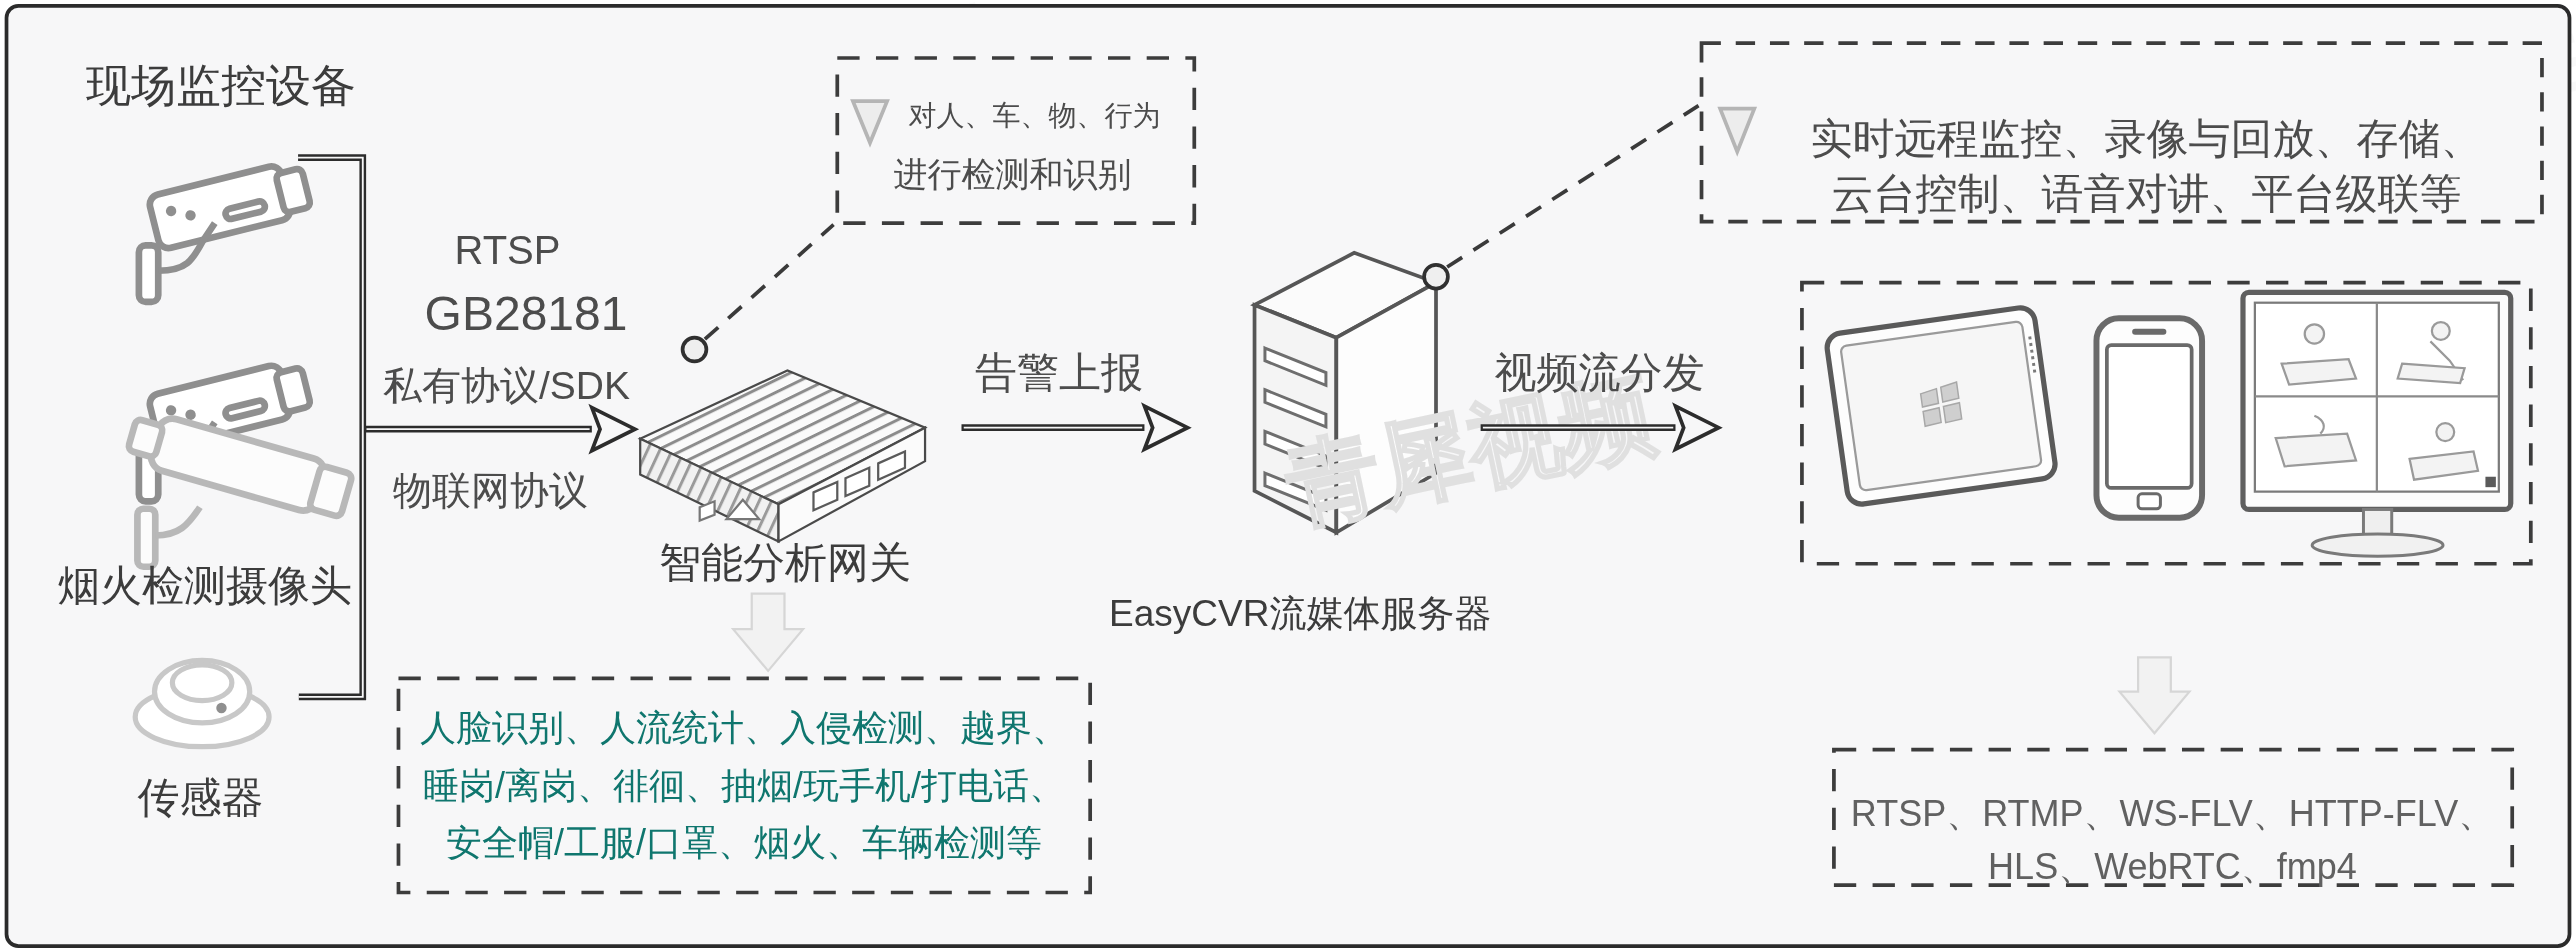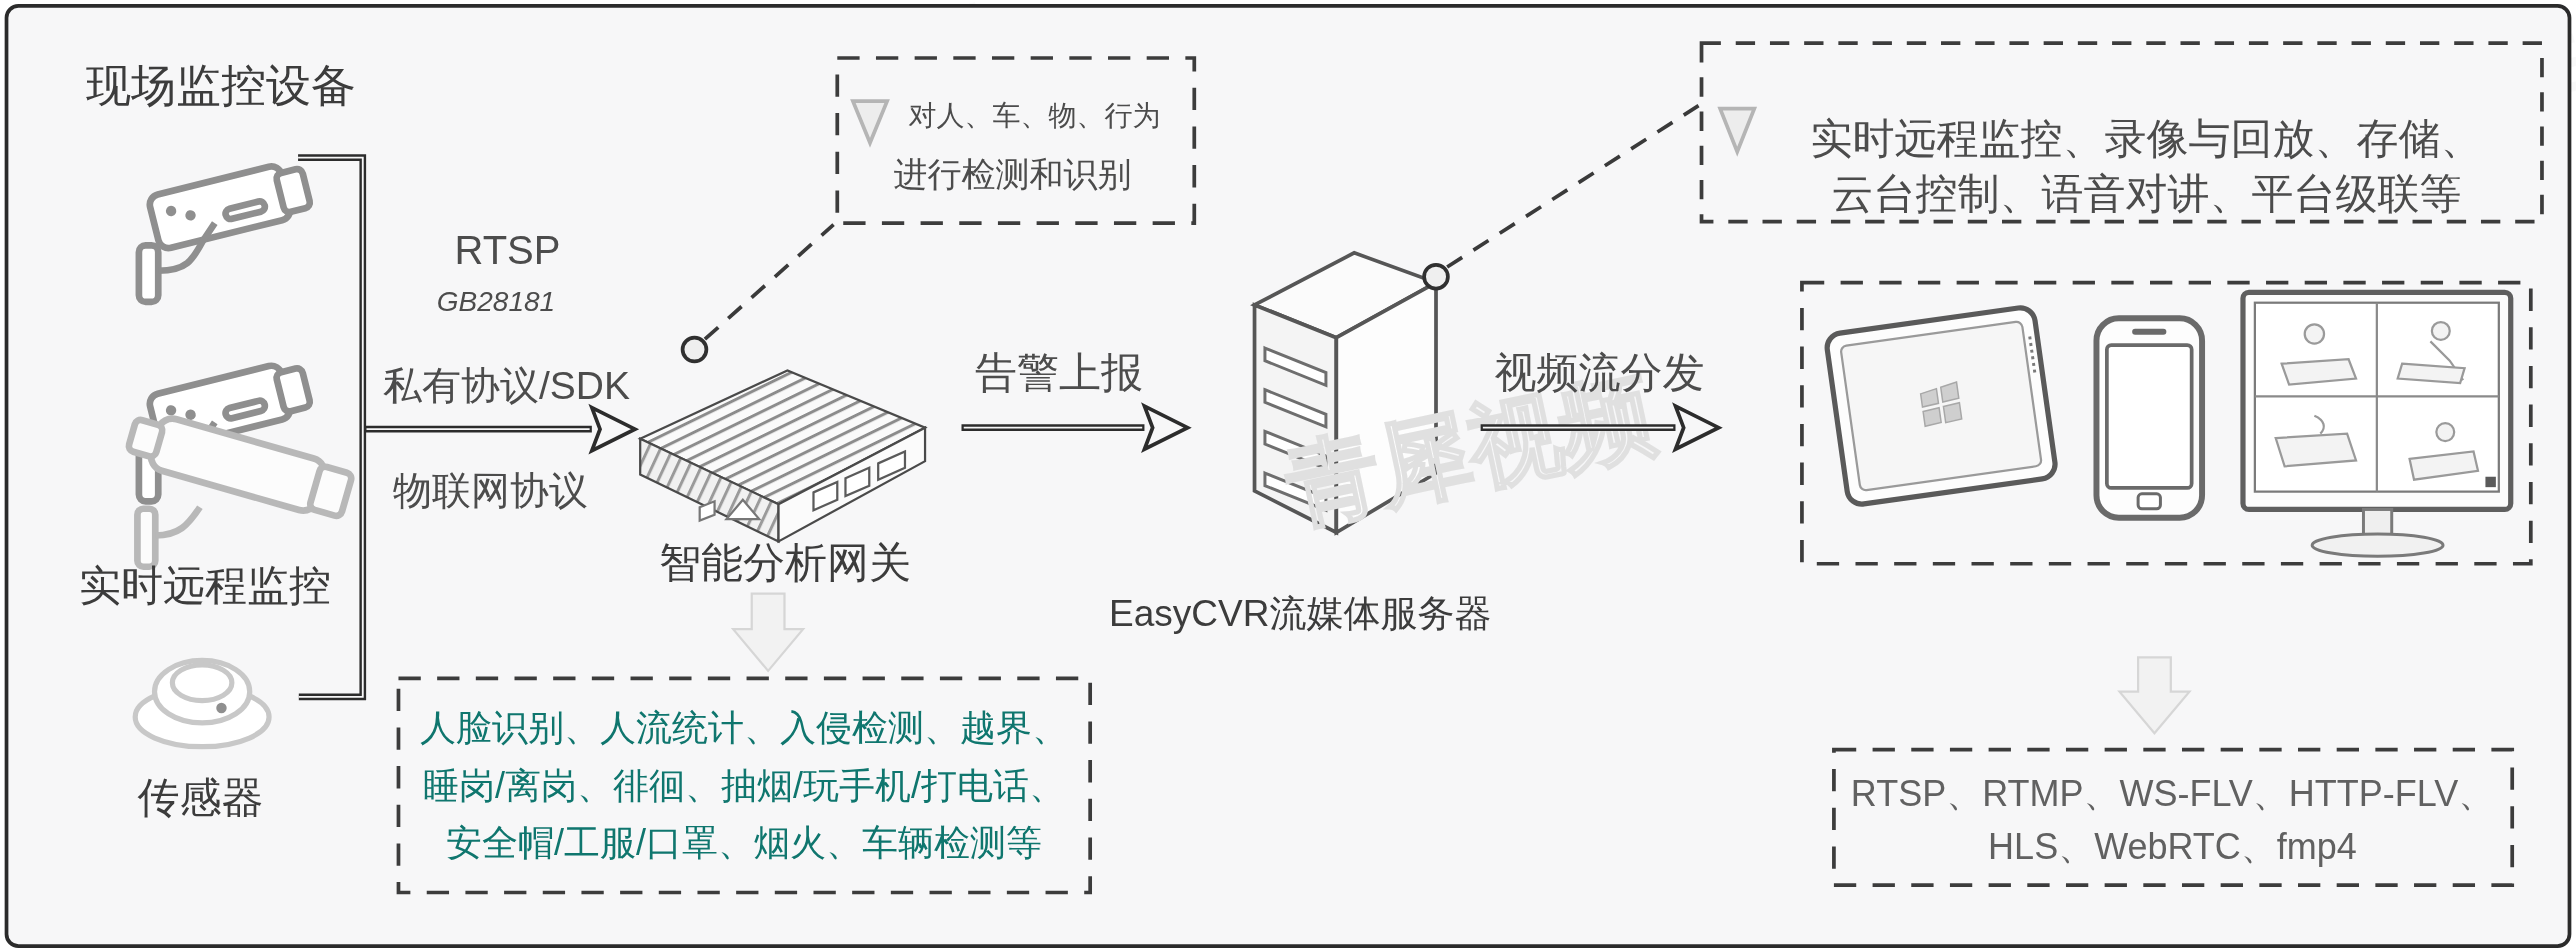--- a/index.html
+++ b/index.html
@@ -3,21 +3,21 @@
 <meta charset="utf-8">
 <style>
   html,body{margin:0;padding:0;background:#ffffff;}
   #canvas{position:relative;width:2576px;height:952px;background:#ffffff;overflow:hidden;
           font-family:"Liberation Sans","DejaVu Sans",sans-serif;}
   #art{position:absolute;left:0;top:0;}
   .lbl{position:absolute;text-align:center;line-height:1.25;color:#414141;white-space:nowrap;}
   .dark{color:#3c3c3c;}
   .mid{color:#4c4c4c;}
   .gray{color:#0f766e;}
-  .lgray{color:#616161;}
+  .lgray{color:#616161;margin-top:20px;}
   .wm{position:absolute;color:rgba(130,130,130,0.05);font-weight:bold;letter-spacing:4.5px;
       transform:rotate(-14deg);pointer-events:none;}
   .wm-ghost{position:absolute;color:transparent;-webkit-text-stroke:2.2px rgba(205,205,205,0.45);
       font-weight:bold;transform:rotate(-12deg);pointer-events:none;}
 </style>
 </head>
 <body>
 
 <div id="canvas">
 
@@ -172,26 +172,26 @@
       <ellipse cx="181" cy="340" rx="88" ry="15" fill="#f1f1f1" stroke="#7a7a7a" stroke-width="4"></ellipse>
     </g>
 
     <polygon points="2874,884 2918,884 2918,930 2943,930 2896,986 2849,930 2874,930" fill="#f2f2f2" stroke="#d6d6d6" stroke-width="3"></polygon>
 
     <rect x="2465" y="1008" width="912" height="182" fill="none" stroke="#3c3c3c" stroke-width="5" stroke-dasharray="30 22"></rect>
   </svg>
 
   <div class="lbl dark" style="left:74px;top:58px;width:294px;font-size:45px;">现场监控设备</div>
 
-  <div class="lbl dark" style="left:45px;top:560px;width:320px;font-size:42px;">实时远程监控</div>
+  <div class="lbl dark" style="left:45px;top:560px;width:320px;font-size:42px;">烟火检测摄像头</div>
 
   <div class="lbl dark" style="left:104px;top:772px;width:193px;font-size:42px;">传感器</div>
 
   <div class="lbl mid" style="left:411px;top:225px;width:193px;font-size:40px;">RTSP</div>
-  <div class="lbl mid" style="left:377px;top:284px;width:238px;font-size:28px;font-style:italic;">GB28181</div>
+  <div class="lbl mid" style="left:407px;top:284px;width:238px;font-size:48px;">GB28181</div>
   <div class="lbl mid" style="left:365px;top:344px;width:283px;font-size:39px;margin-top:18px;">私有协议/SDK</div>
   <div class="lbl mid" style="left:379px;top:467px;width:223px;font-size:39px;">物联网协议</div>
 
   <div class="lbl dark" style="left:649px;top:537px;width:272px;font-size:42px;">智能分析网关</div>
 
   <div class="lbl mid" style="left:893px;top:98px;width:283px;font-size:28px;">对人、车、物、行为</div>
   <div class="lbl mid" style="left:856px;top:153px;width:313px;font-size:34px;">进行检测和识别</div>
 
   <div class="lbl gray" style="left:409px;top:705px;width:670px;font-size:36px;">人脸识别、人流统计、入侵检测、越界、</div>
   <div class="lbl gray" style="left:409px;top:763px;width:670px;font-size:36px;">睡岗/离岗、徘徊、抽烟/玩手机/打电话、</div>

